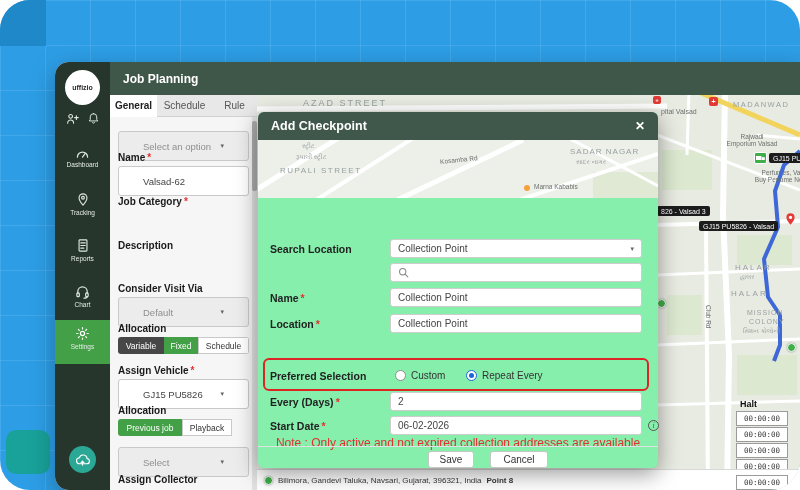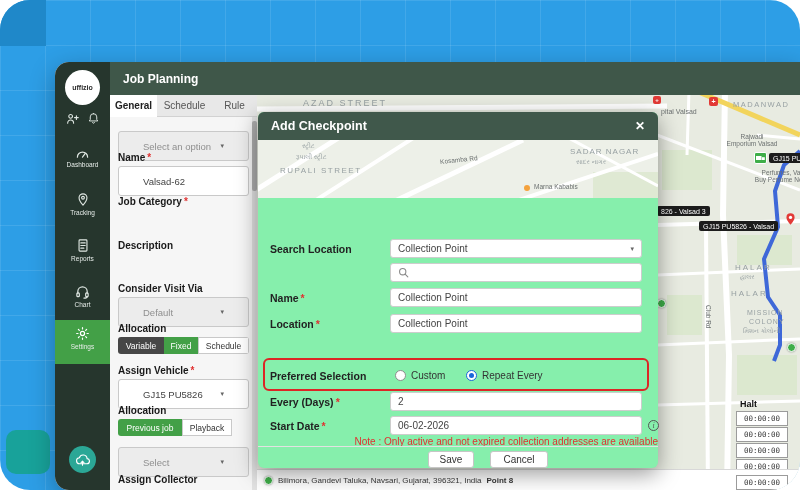--- a/index.html
+++ b/index.html
@@ -70,21 +70,21 @@
   .m-map{position:absolute;left:0;top:28px;right:0;height:58px;background:#edf0e8;overflow:hidden}
   .mrow{position:absolute;left:0;width:400px;height:20px}
   .mlbl{position:absolute;left:12px;top:0;line-height:20px;font-size:10.5px;font-weight:bold;color:#222;white-space:nowrap}
   .mfld{position:absolute;left:132px;top:0;width:252px;height:19px;background:#fff;border:1px solid #cdcdcd;border-radius:3px;
     font-size:10px;color:#444;display:flex;align-items:center;padding:0 7px;white-space:nowrap;overflow:hidden}
   .radio{position:absolute;top:4px;width:11px;height:11px;border-radius:50%;border:1.5px solid #8e8e8e;background:#fff;cursor:pointer}
   .radio.on{border-color:#1a66d9}
   .radio.on::after{content:"";position:absolute;inset:2px;border-radius:50%;background:#1a66d9}
   .rlbl{position:absolute;top:0;line-height:20px;font-size:10px;color:#333;white-space:nowrap}
   .hl-box{position:absolute;left:5px;top:-8px;width:386px;height:33px;border:2.5px solid #dc2626;border-radius:6px;pointer-events:none}
-  .m-note{position:absolute;left:0;top:324px;width:400px;text-align:right;font-size:10px;color:#e03131}
+  .m-note{position:absolute;left:0;top:324px;width:400px;text-align:center;font-size:12px;color:#e03131}
   .m-footer{position:absolute;left:0;top:334px;right:0;bottom:0;border-top:1px solid #e2e2e2}
   .btn{position:absolute;top:4px;height:17px;background:#fff;border:1px solid #c6c6c6;border-radius:3px;
     font-size:10px;color:#333;display:flex;align-items:center;justify-content:center;cursor:pointer}
   .info{position:absolute;left:390px;top:4px;width:11px;height:11px;border:1px solid #555;border-radius:50%;
     font-size:8px;color:#555;text-align:center;line-height:10px;font-family:"Liberation Serif",serif;font-style:italic}
 </style>
 </head>
 <body>
 
 <div id="stage">

